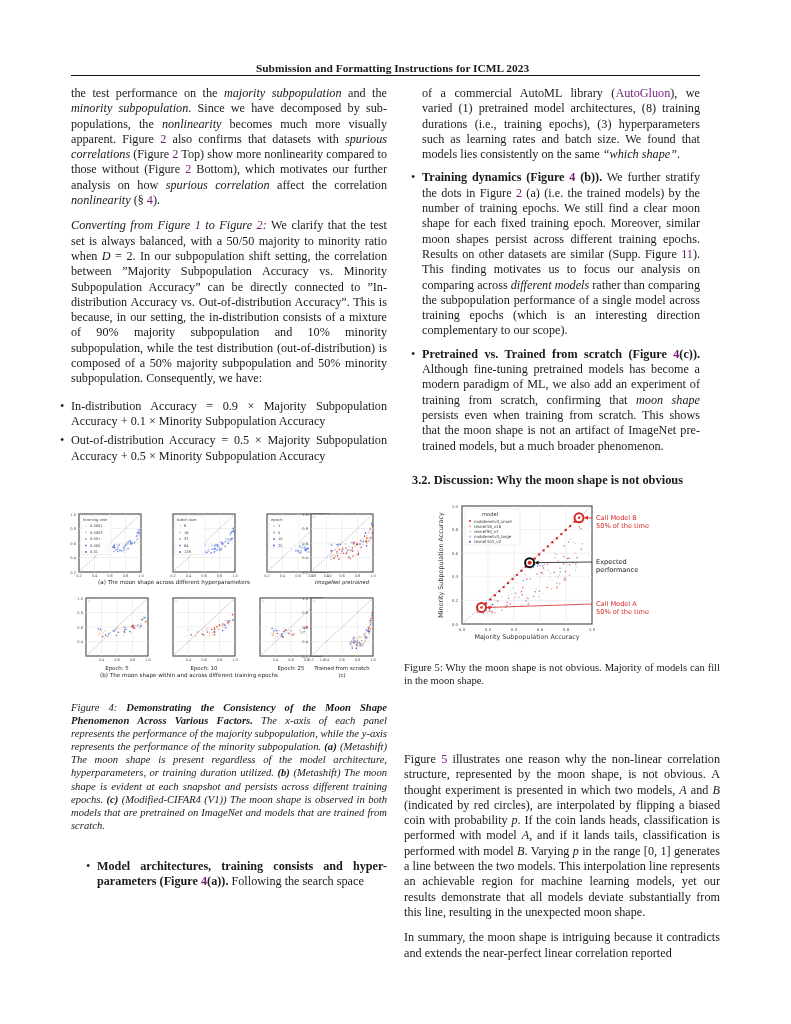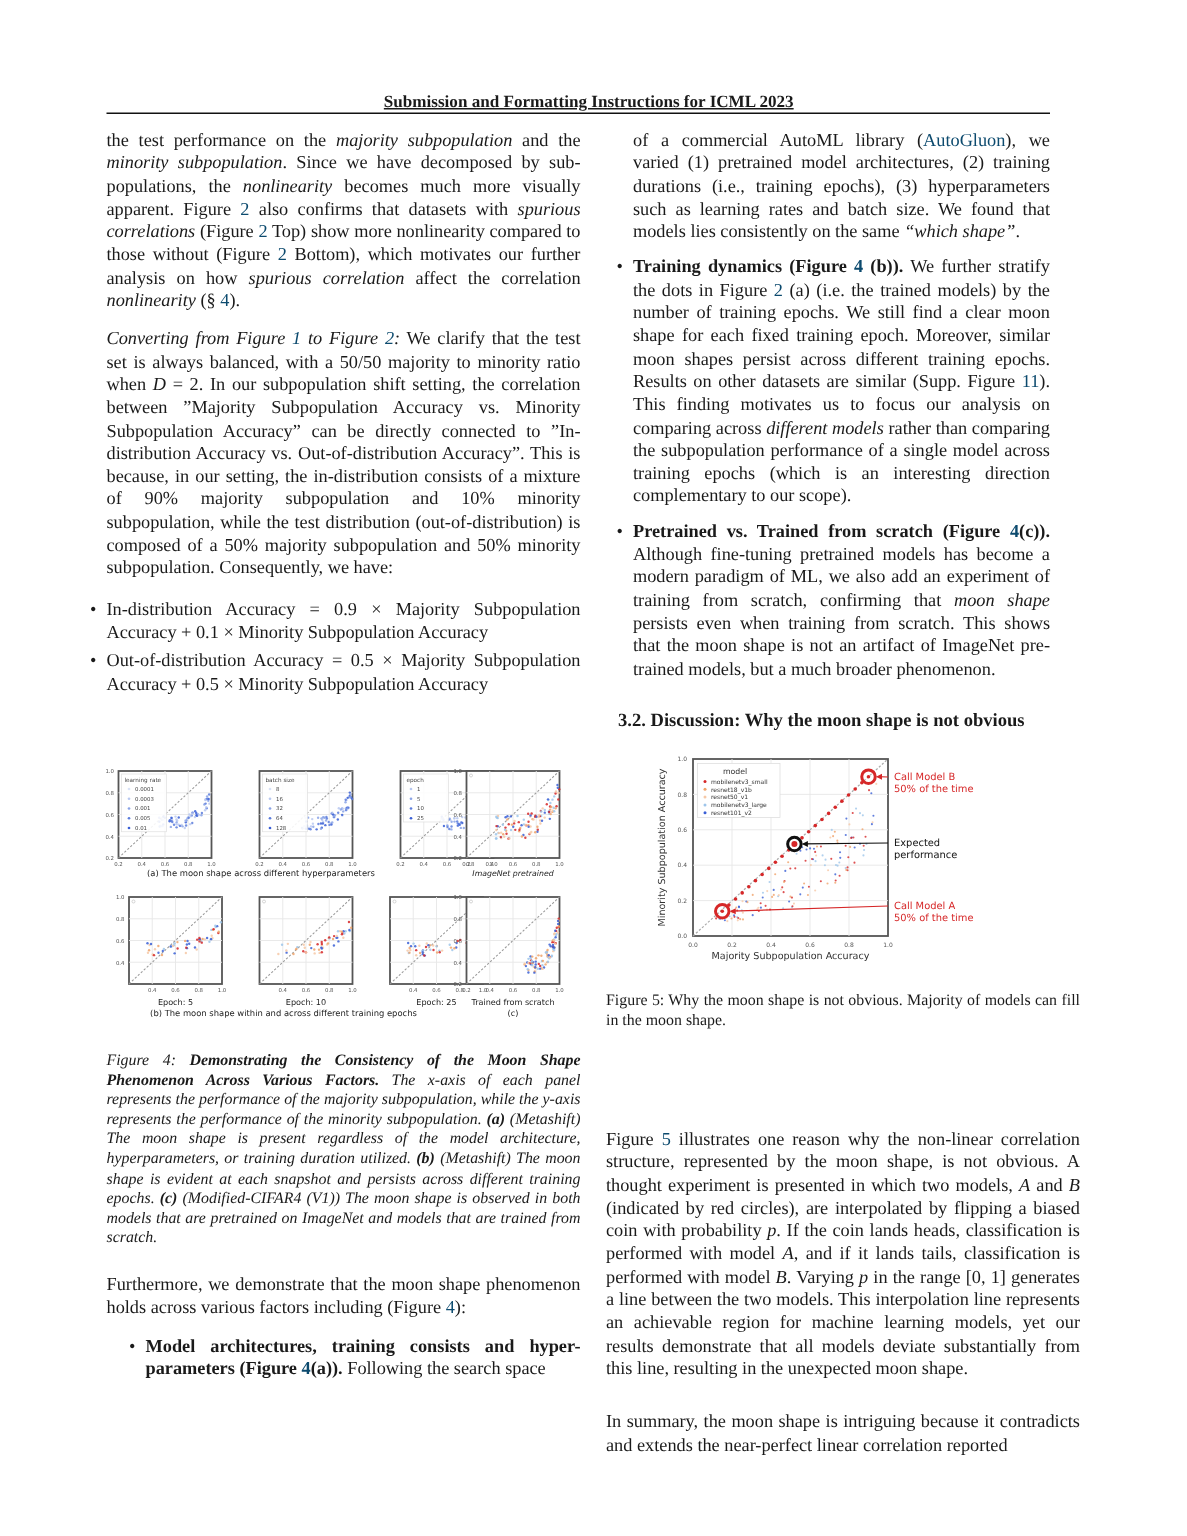--- a/index.html
+++ b/index.html
@@ -1,25 +1,25 @@
 <!DOCTYPE html>
 <html><head>
 <meta charset="utf-8">
 <style>
   html, body { margin: 0; padding: 0; background: #ffffff; }
   body { width: 791px; height: 1024px; position: relative; overflow: hidden;
          font-family: "Liberation Serif", "DejaVu Serif", serif; color: #1a1a1a; }
   .header-title { position: absolute; left: 0; width: 785px; top: 62px; text-align: center;
-         font-weight: bold; font-size: 11.4px; text-decoration: underline; }
+         font-weight: bold; font-size: 11.4px; }
   .header-rule { position: absolute; left: 71px; width: 629px; top: 75px; height: 1px; background: #111; }
   .col { position: absolute; width: 316px; font-size: 12.2px; line-height: 15.3px; text-align: justify; }
   .col-left { left: 71px; }
   .col-right { left: 404px; }
   p { margin: 0; }
-  .lk { color: #0c4a6e; }
+  .lk { color: #701a75; }
   em { }
   b { font-weight: bold; }
   ul.bul { margin: 0; padding: 0; list-style: none; }
   ul.bul li { position: relative; padding-left: 0; }
   ul.bul li .dot { position: absolute; left: -11px; top: 0; }
   .section-heading { position: absolute; left: 396px; top: 473px; font-weight: bold; font-size: 12.4px; margin-left: 16px; }
   .caption { font-size: 10.6px; line-height: 13.1px; text-align: justify; }
   
   .fig4 { position: absolute; left: 64px; top: 512px; width: 320px; height: 182px; }
   .fig4 svg text { font-family: "DejaVu Sans", sans-serif; }
@@ -808,28 +808,27 @@
       <text x="278" y="158" font-size="5.4" text-anchor="middle" fill="#222">Trained from scratch</text>
       <text x="278" y="165" font-size="5.4" text-anchor="middle" fill="#222">(c)</text>
     </svg>
 </div>
 
 <div class="col col-left caption" style="top:701px;font-style:italic;">
   <span>Figure 4: </span><b>Demonstrating the Consistency of the Moon Shape Phenomenon Across Various Factors.</b><span><span> The x-axis of each panel represents the performance of the majority subpopulation, while the y-axis represents the performance of the minority subpopulation. </span><b>(a)</b><span> (Metashift) The moon shape is present regardless of the model architecture, hyperparameters, or training duration utilized. </span><b>(b)</b><span> (Metashift) The moon shape is evident at each snapshot and persists across different training epochs. </span><b>(c)</b><span> (Modified-CIFAR4 (V1)) The moon shape is observed in both models that are pretrained on ImageNet and models that are trained from scratch.</span></span>
 </div>
 
 <div class="col col-left" style="top:849px;">
-  <p><span>Furthermore, we demonstrate that the moon shape phenomenon holds across various factors including (Figure </span><span class="lk">4</span><span>):</span></p>
   <ul class="bul" style="margin-top:10px; padding-left:26px;">
     <li><span class="dot">•</span><span><b>Model architectures, training consists and hyper-parameters (Figure </b><b class="lk">4</b><b>(a)).</b><span> Following the search space</span></span></li>
   </ul>
 </div>
 
 <div class="col" style="left:422px; width:278px; top:86px;">
-  <p><span>of a commercial AutoML library (</span><span class="lk">AutoGluon</span><span>), we varied (1) pretrained model architectures, (2) training durations (i.e., training epochs), (3) hyperparameters such as learning rates and batch size. We found that models lies consistently on the same </span><em>“which shape”</em><span>.</span></p>
+  <p><span>of a commercial AutoML library (</span><span class="lk">AutoGluon</span><span>), we varied (1) pretrained model architectures, (8) training durations (i.e., training epochs), (3) hyperparameters such as learning rates and batch size. We found that models lies consistently on the same </span><em>“which shape”</em><span>.</span></p>
   <ul class="bul" style="margin-top:8px;">
     <li><span class="dot">•</span><span><b>Training dynamics (Figure </b><b class="lk">4</b><b> (b)).</b><span> We further stratify the dots in Figure </span><span class="lk">2</span><span> (a) (i.e. the trained models) by the number of training epochs. We still find a clear moon shape for each fixed training epoch. Moreover, similar moon shapes persist across different training epochs. Results on other datasets are similar (Supp. Figure </span><span class="lk">11</span><span>). This finding motivates us to focus our analysis on comparing across </span><em>different models</em><span> rather than comparing the subpopulation performance of a single model across training epochs (which is an interesting direction complementary to our scope).</span></span></li>
     <li style="margin-top:8px;"><span class="dot">•</span><span><b>Pretrained vs. Trained from scratch (Figure </b><b class="lk">4</b><b>(c)).</b><span> Although fine-tuning pretrained models has become a modern paradigm of ML, we also add an experiment of training from scratch, confirming that </span><em>moon shape</em><span> persists even when training from scratch. This shows that the moon shape is not an artifact of ImageNet pre-trained models, but a much broader phenomenon.</span></span></li>
   </ul>
 </div>
 
 <div class="section-heading">3.2. Discussion: Why the moon shape is not obvious</div>
 
 <div class="fig5">
   <svg id="fig5svg" width="262" height="150" viewBox="0 0 262 150">
@@ -1050,14 +1049,14 @@
       <path d="M52.5 105.47999999999999 l4 -2 l0 4 z" fill="#d62728"></path>
       <text x="162" y="104" font-size="6.6" fill="#d62728">Call Model A</text>
       <text x="162" y="112" font-size="6.6" fill="#d62728">50% of the time</text>
     </svg>
 </div>
 
 <div class="col col-right caption" style="top:661px;">Figure 5: Why the moon shape is not obvious. Majority of models can fill in the moon shape.</div>
 
 <div class="col col-right" style="top:752px;">
   <p><span>Figure </span><span class="lk">5</span><span> illustrates one reason why the non-linear correlation structure, represented by the moon shape, is not obvious. A thought experiment is presented in which two models, </span><em>A</em><span> and </span><em>B</em><span> (indicated by red circles), are interpolated by flipping a biased coin with probability </span><em>p</em><span>. If the coin lands heads, classification is performed with model </span><em>A</em><span>, and if it lands tails, classification is performed with model </span><em>B</em><span>. Varying </span><em>p</em><span> in the range [0, 1] generates a line between the two models. This interpolation line represents an achievable region for machine learning models, yet our results demonstrate that all models deviate substantially from this line, resulting in the unexpected moon shape.</span></p>
-  <p style="margin-top:20px;">In summary, the moon shape is intriguing because it contradicts and extends the near-perfect linear correlation reported</p>
+  <p style="margin-top:10px;">In summary, the moon shape is intriguing because it contradicts and extends the near-perfect linear correlation reported</p>
 </div>
 
 </body></html>

